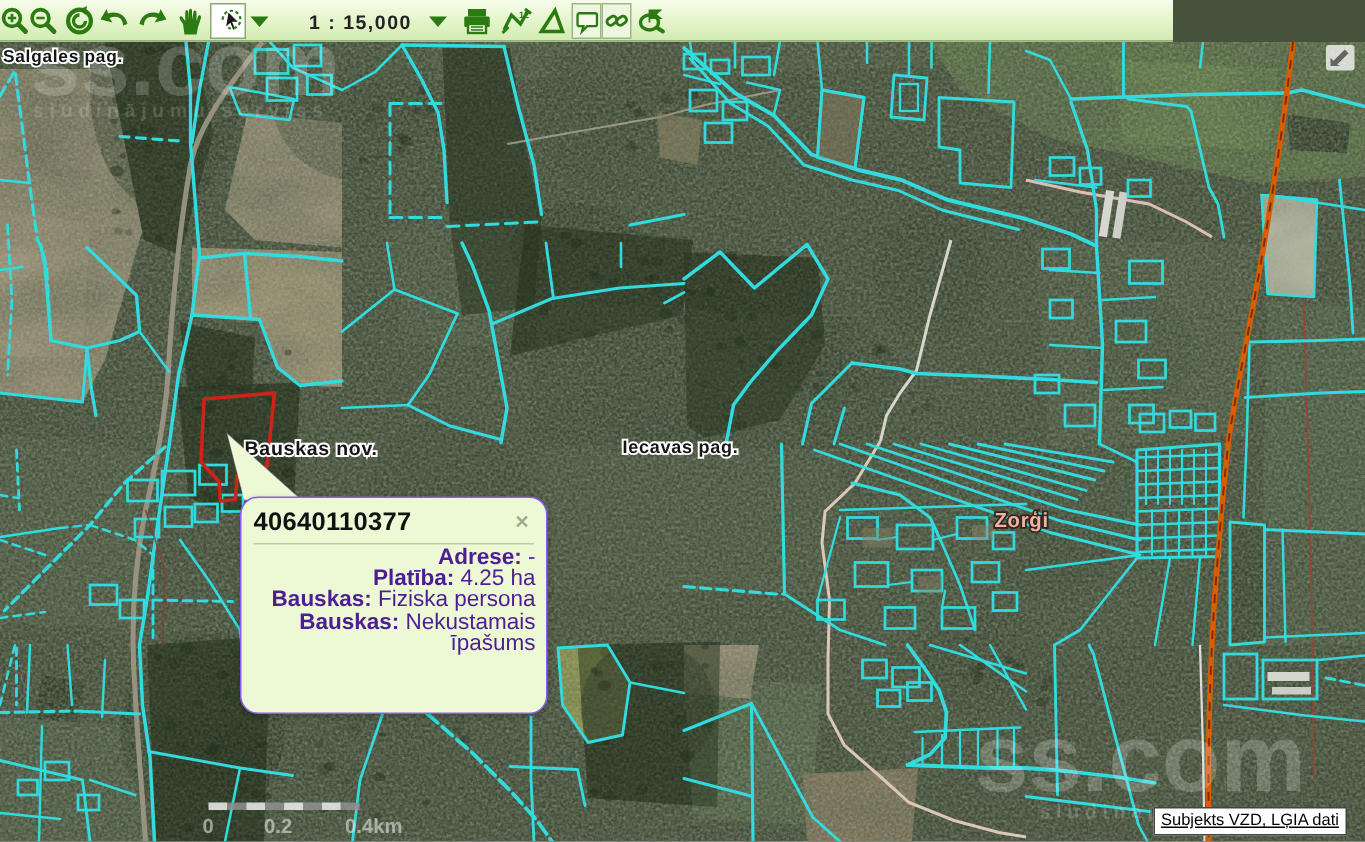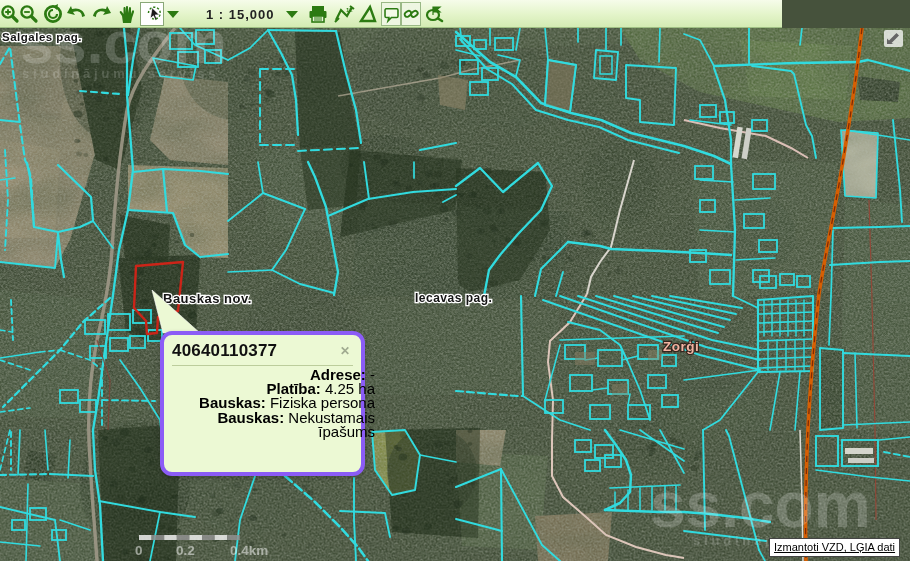--- a/index.html
+++ b/index.html
@@ -4,26 +4,26 @@
 <style>
 html,body{margin:0;padding:0;width:910px;height:561px;overflow:hidden;font-family:"Liberation Sans",sans-serif;}
 #stage{position:relative;width:910px;height:561px;background:#46523c;text-align:right;}
 #toolbar{position:absolute;left:0;top:0;width:782px;height:28px;
  background:linear-gradient(#f6fcea,#e3f4c9 55%,#d3ebb3);border-bottom:1px solid #9fbf84;box-sizing:border-box;}
 #toolbar svg{position:absolute;top:3px;}
 .tbox{position:absolute;top:2px;width:24px;height:24px;background:#fff;border:1px solid #8aa878;box-sizing:border-box;}
 .tbox2{position:absolute;top:2px;width:20px;height:24px;background:#eef6e2;border:1px solid #9ab886;box-sizing:border-box;}
 #scaletxt{position:absolute;left:206px;top:7px;font-size:13px;font-weight:bold;color:#222;letter-spacing:1px;}
 #mapsvg{position:absolute;left:0;top:28px;}
-#popup{position:absolute;left:160px;top:331px;width:205px;height:145px;background:#ecf9d4;border:4px solid #8b5cf6;
+#popup{position:absolute;left:160px;top:331px;width:205px;height:145px;background:#ecf9d4;border:1px solid #8b5cf6;
  border-radius:12px;box-sizing:border-box;box-shadow:0 2px 5px rgba(0,0,0,0.2);z-index:5;}
 #popup .ttl{position:absolute;left:8px;top:6px;font-size:17px;font-weight:bold;color:#111;letter-spacing:0.2px;}
 #popup .cls{position:absolute;right:11px;top:9px;font-size:12px;font-weight:bold;color:#a0aa90;}
 #popup .sep{position:absolute;left:8px;right:8px;top:30px;border-top:1px solid #bccd9c;}
-#popup .bdy{position:absolute;left:19px;top:33px;width:192px;font-size:15px;line-height:14.2px;color:#000000;}
+#popup .bdy{position:absolute;left:4px;top:33px;width:192px;font-size:15px;line-height:14.2px;color:#4c1d95;}
 #attr{position:absolute;left:769px;top:538px;background:#fff;border:1px solid #444;font-size:11px;color:#000;
  padding:2px 4px 3px 4px;z-index:6;white-space:nowrap;}
 #attr span{text-decoration:underline;}
 </style>
 </head>
 <body>
 <div id="stage">
   <svg id="mapsvg" width="910" height="533" viewBox="0 28 910 533" font-family="Liberation Sans,sans-serif">
 <defs>
 <filter id="grain" x="0" y="0" width="100%" height="100%">
@@ -653,14 +653,14 @@
         <path d="M10,12 L10,4 L17,4 L14,6.5 L17,9 L10,9" fill="#2c7a12" stroke="#2c7a12" stroke-width="1.2"></path>
       </svg>
     <span id="scaletxt">1 : 15,000</span>
   </div>
   <div id="popup">
     <div class="ttl">40640110377</div>
     <div class="cls">✕</div>
     <div class="sep"></div>
     <div class="bdy"><b>Adrese:</b> -<br><b>Platība:</b> 4.25 ha<br><b>Bauskas:</b> Fiziska persona<br><b>Bauskas:</b> Nekustamais<br>īpašums</div>
   </div>
-  <div id="attr"><span>Izmantoti VZD, LĢIA dati</span></div>
+  <div id="attr"><span>Subjekts VZD, LĢIA dati</span></div>
 </div>
 
 </body></html>

